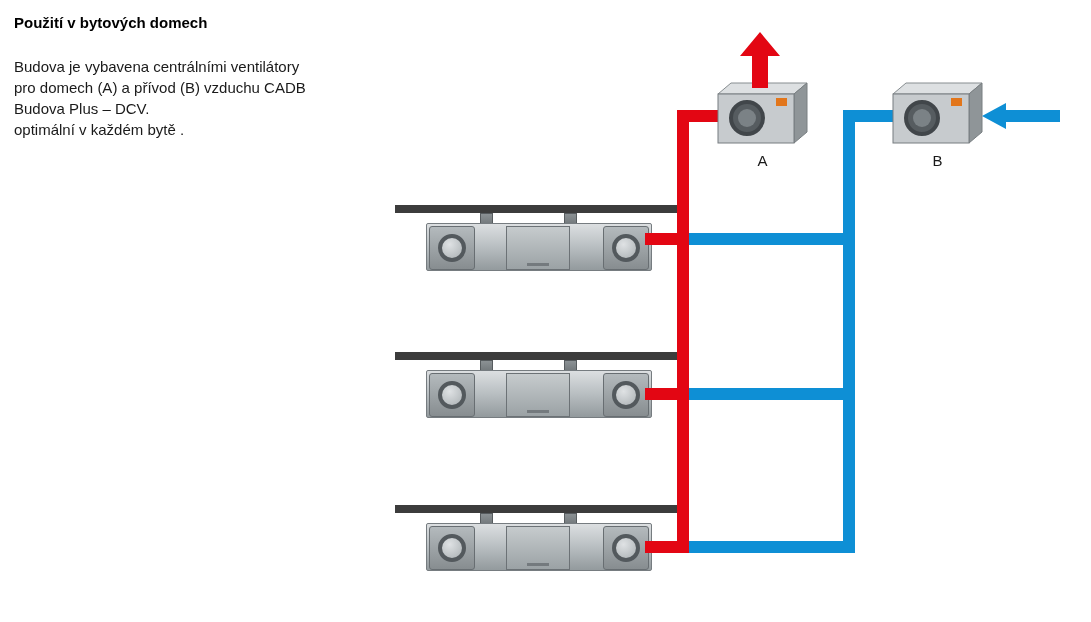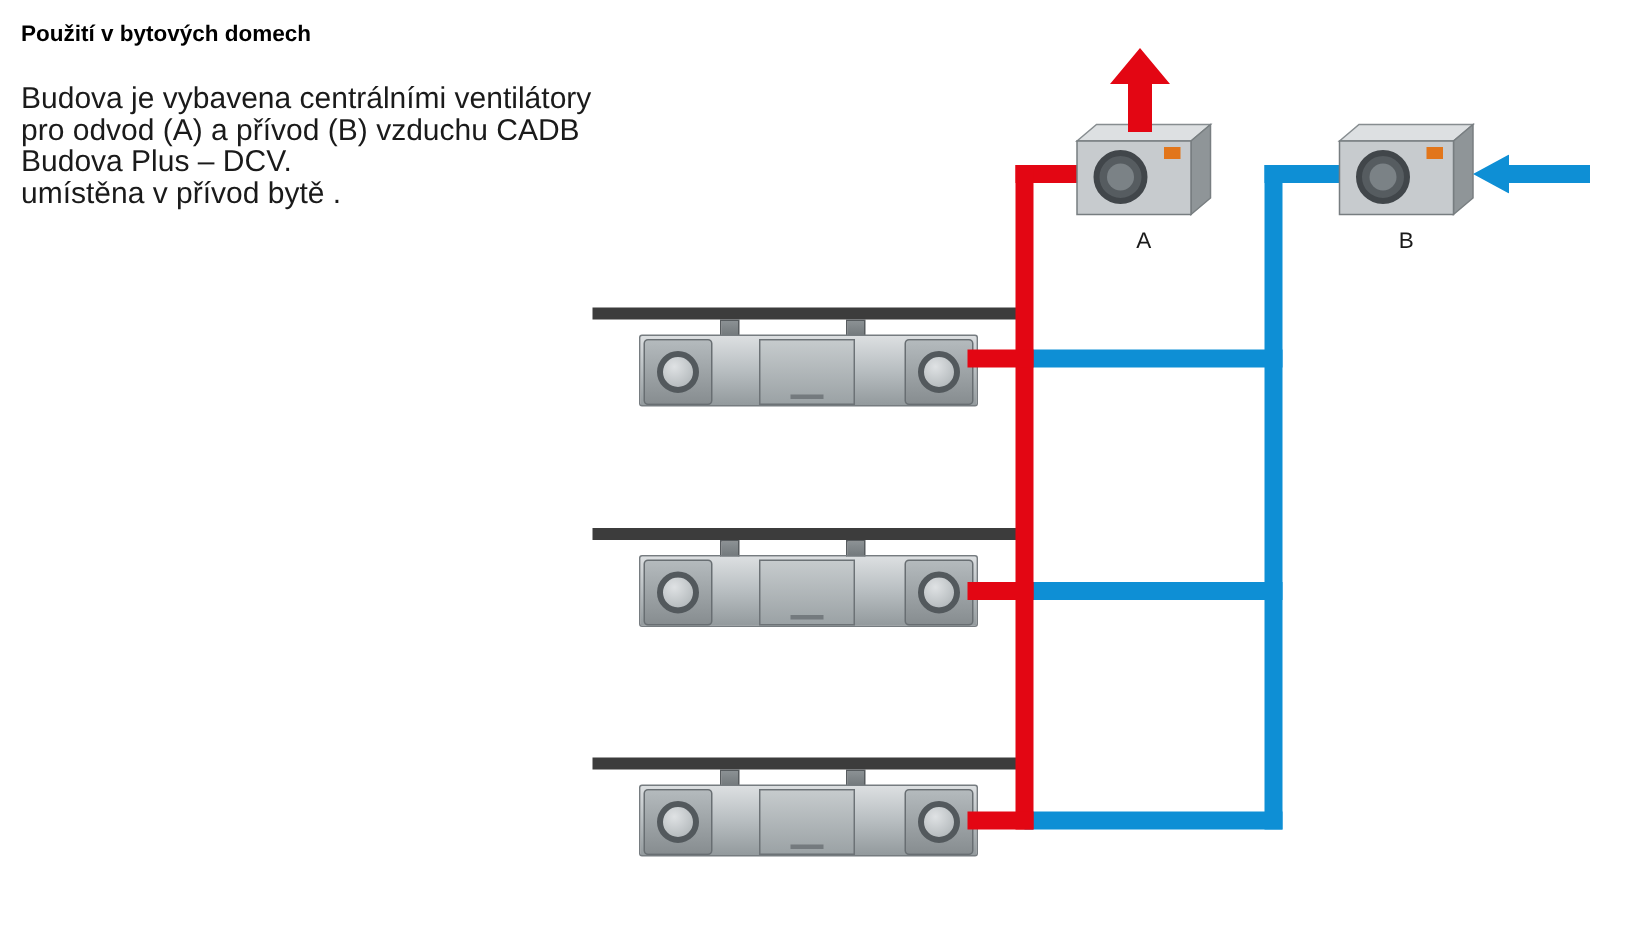--- a/index.html
+++ b/index.html
@@ -2,21 +2,21 @@
 <html style="--red: #e30613; --blue: #0e8fd5; --slab: #3c3c3c;"><head>
 <meta charset="utf-8">
 <style>
   html,body{margin:0;padding:0;background:#ffffff;}
   #canvas{
     position:relative;width:1091px;height:622px;background:#ffffff;
     font-family:"Liberation Sans", sans-serif;color:#1a1a1a;overflow:hidden;
   }
   
   .title{position:absolute;left:14px;top:14px;font-size:15px;font-weight:bold;color:#000;}
-  .desc{position:absolute;left:14px;top:56px;font-size:20px;line-height:21px;}
+  .desc{position:absolute;left:14px;top:56px;font-size:15px;line-height:21px;}
   .desc span{display:block;}
   
   .riser{position:absolute;top:110px;width:12px;height:443px;z-index:2;}
   .riser-red{left:677px;background:var(--red,#e30613);}
   .riser-blue{left:843px;background:var(--blue,#0e8fd5);}
   .pipe-h{position:absolute;height:12px;}
   .pipe-red{background:var(--red,#e30613);}
   .pipe-blue{background:var(--blue,#0e8fd5);}
   .top-red{left:677px;top:110px;width:80px;z-index:1;}
   .top-blue{left:843px;top:110px;width:80px;z-index:1;}
@@ -50,23 +50,23 @@
   .arrow-left{left:982px;top:103px;}
 </style>
 </head>
 <body>
 
 <div id="canvas">
 
   <div class="title">Použití v bytových domech</div>
   <div class="desc">
     <span>Budova je vybavena centrálními ventilátory</span>
-    <span>pro odvod (A) a přívod (B) vzduchu CADB</span>
+    <span>pro domech (A) a přívod (B) vzduchu CADB</span>
     <span>Budova Plus – DCV.</span>
-    <span>umístěna v přívod bytě .</span>
+    <span>optimální v každém bytě .</span>
   </div>
 
   <div class="riser riser-red"></div>
   <div class="riser riser-blue"></div>
 
   <div class="pipe-h pipe-red top-red"></div>
   <div class="pipe-h pipe-blue top-blue"></div>
 
   <div>
     <div class="slab" style="top:205px"></div>

